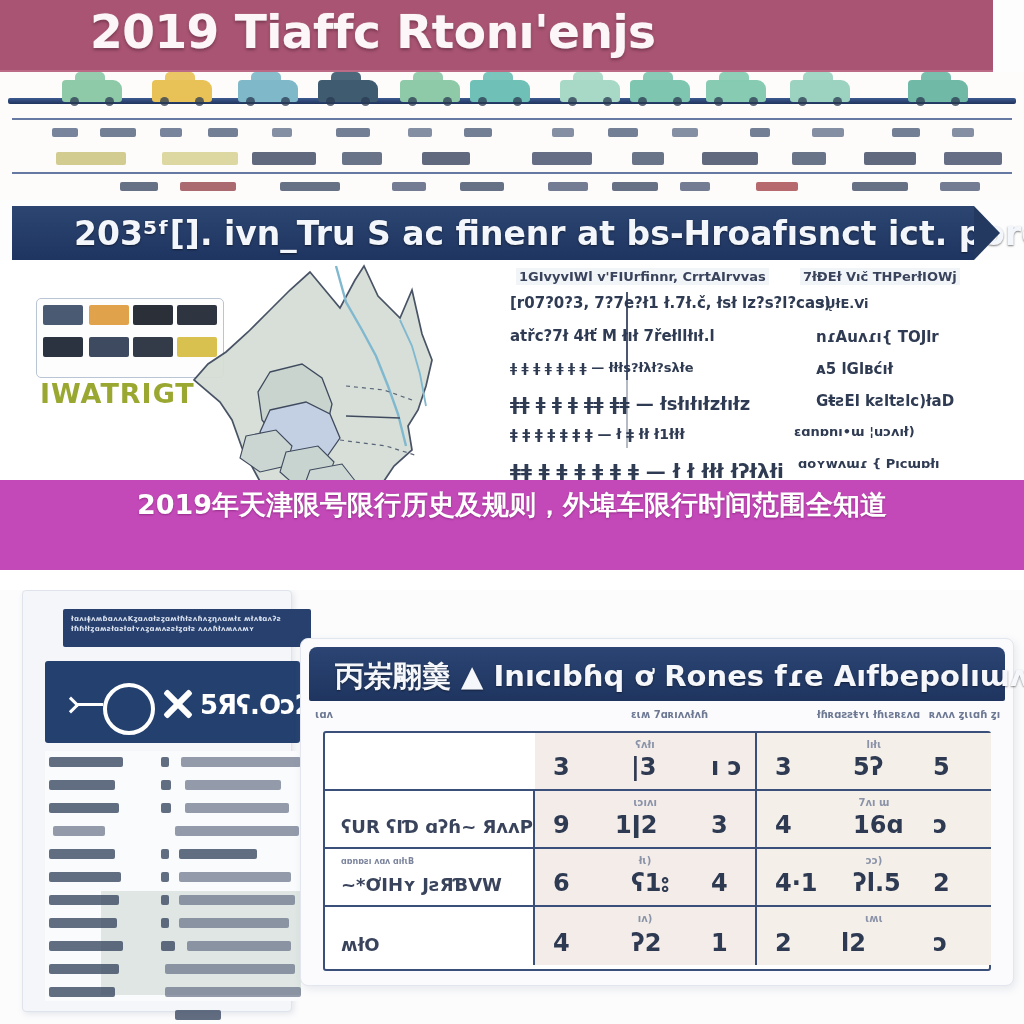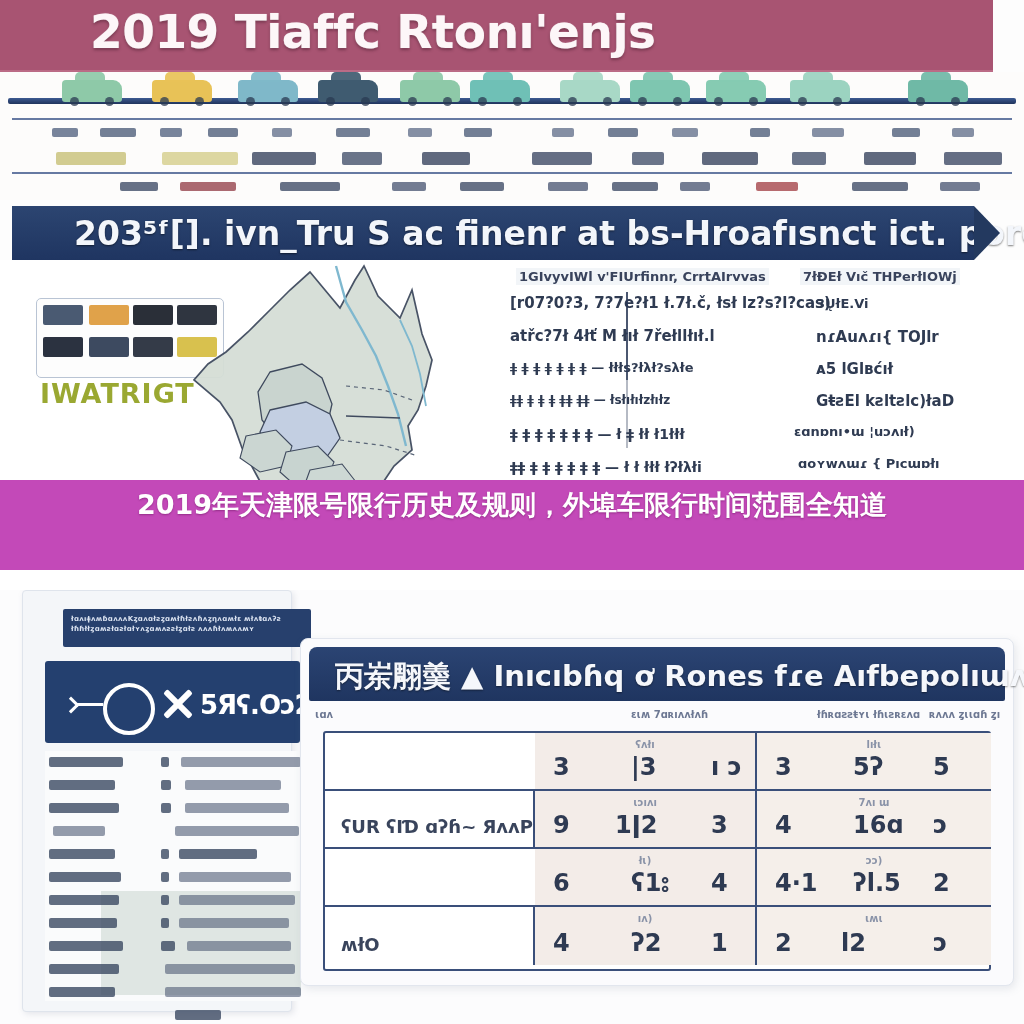--- a/index.html
+++ b/index.html
@@ -362,23 +362,23 @@
         <path d="M196 156 L250 158" fill="none" stroke="#3f4a5e" stroke-width="1.3"></path>
       </svg>
     </div>
 
     <div class="tcol" id="ccol" style="left:500px;top:12px;width:250px;">
       <div class="colhead" style="left:16px;top:-4px;">1GIvyvIWl v'FIUrfinnr, CrrtAIrvvas</div>
       <div id="crows">
           <div class="rtext" style="left: 10px; top: 22px; font-size: 15px;">[r07?0?3, 7?7e?ł1 ł.7ł.č, łsł lz?s?l?cas)</div>
           <div class="rtext" style="left: 10px; top: 55px; font-size: 15px;">atřc?7ł  4łť  M  łıł  7řełllłıł.l</div>
           <div class="rtext" style="left: 10px; top: 88px; font-size: 13px;">ǂ ǂ ǂ ǂ ǂ ǂ ǂ — łłłs?łλł?sλłe</div>
-          <div class="rtext" style="left: 10px; top: 121px; font-size: 12px;">ǂǂ ǂ ǂ ǂ ǂǂ ǂǂ  —  łsłıłıłzłıłz</div>
+          <div class="rtext" style="left: 10px; top: 121px; font-size: 18px;">ǂǂ ǂ ǂ ǂ ǂǂ ǂǂ  —  łsłıłıłzłıłz</div>
           <div class="rtext" style="left: 10px; top: 154px; font-size: 14px;">ǂ ǂ ǂ ǂ ǂ ǂ ǂ — ł ǂ łł ł1łłł</div>
-          <div class="rtext" style="left: 10px; top: 187px; font-size: 14px;">ǂǂ ǂ ǂ ǂ ǂ ǂ ǂ — ł ł łłł łʔłλłi</div>
+          <div class="rtext" style="left: 10px; top: 187px; font-size: 20px;">ǂǂ ǂ ǂ ǂ ǂ ǂ ǂ — ł ł łłł łʔłλłi</div>
         </div>
     </div>
     <div class="vline" style="left:626px;top:32px;height:88px;"></div>
     <div class="vline" style="left:626px;top:120px;height:68px;opacity:.35;"></div>
 
     <div class="tcol" id="rcol" style="left:790px;top:12px;width:230px;">
       <div class="colhead" style="left:10px;top:-4px;">7łĐEł Vıč THPerłIOWj</div>
       <div id="rrows">
           <div class="rtext" style="left: 26px; top: 24px; font-size: 13px;">3ŲłE.Vi</div>
           <div class="rtext" style="left: 26px; top: 56px; font-size: 15px;">nɾAuʌɾı{ TOJlr</div>
@@ -506,20 +506,24 @@
               <div class="num" style="left: 176px;">3</div>
             </div>
             <div class="grp g2">
               <div class="gtag">7ʌı ɯ</div>
               <div class="num" style="left: 18px;">4</div>
               <div class="num" style="left: 96px;">16ɑ</div>
               <div class="num" style="left: 176px;">ɔ</div>
             </div>
           </div>
           <div class="trow">
+            <div class="tcellLabel">
+              <div class="sub">ɑɒnɒƨı ʌɑʌ ɑıłɩB</div>
+              <div class="lbl">~*ƠIНʏ JƨЯƁVW</div>
+            </div>
             <div class="grp g1">
               <div class="gtag">łɩ)</div>
               <div class="num" style="left: 18px;">6</div>
               <div class="num" style="left: 96px;">ʕ1⦂</div>
               <div class="num" style="left: 176px;">4</div>
             </div>
             <div class="grp g2">
               <div class="gtag">ɔɔ)</div>
               <div class="num" style="left: 18px;">4·1</div>
               <div class="num" style="left: 96px;">ʔl.5</div>

